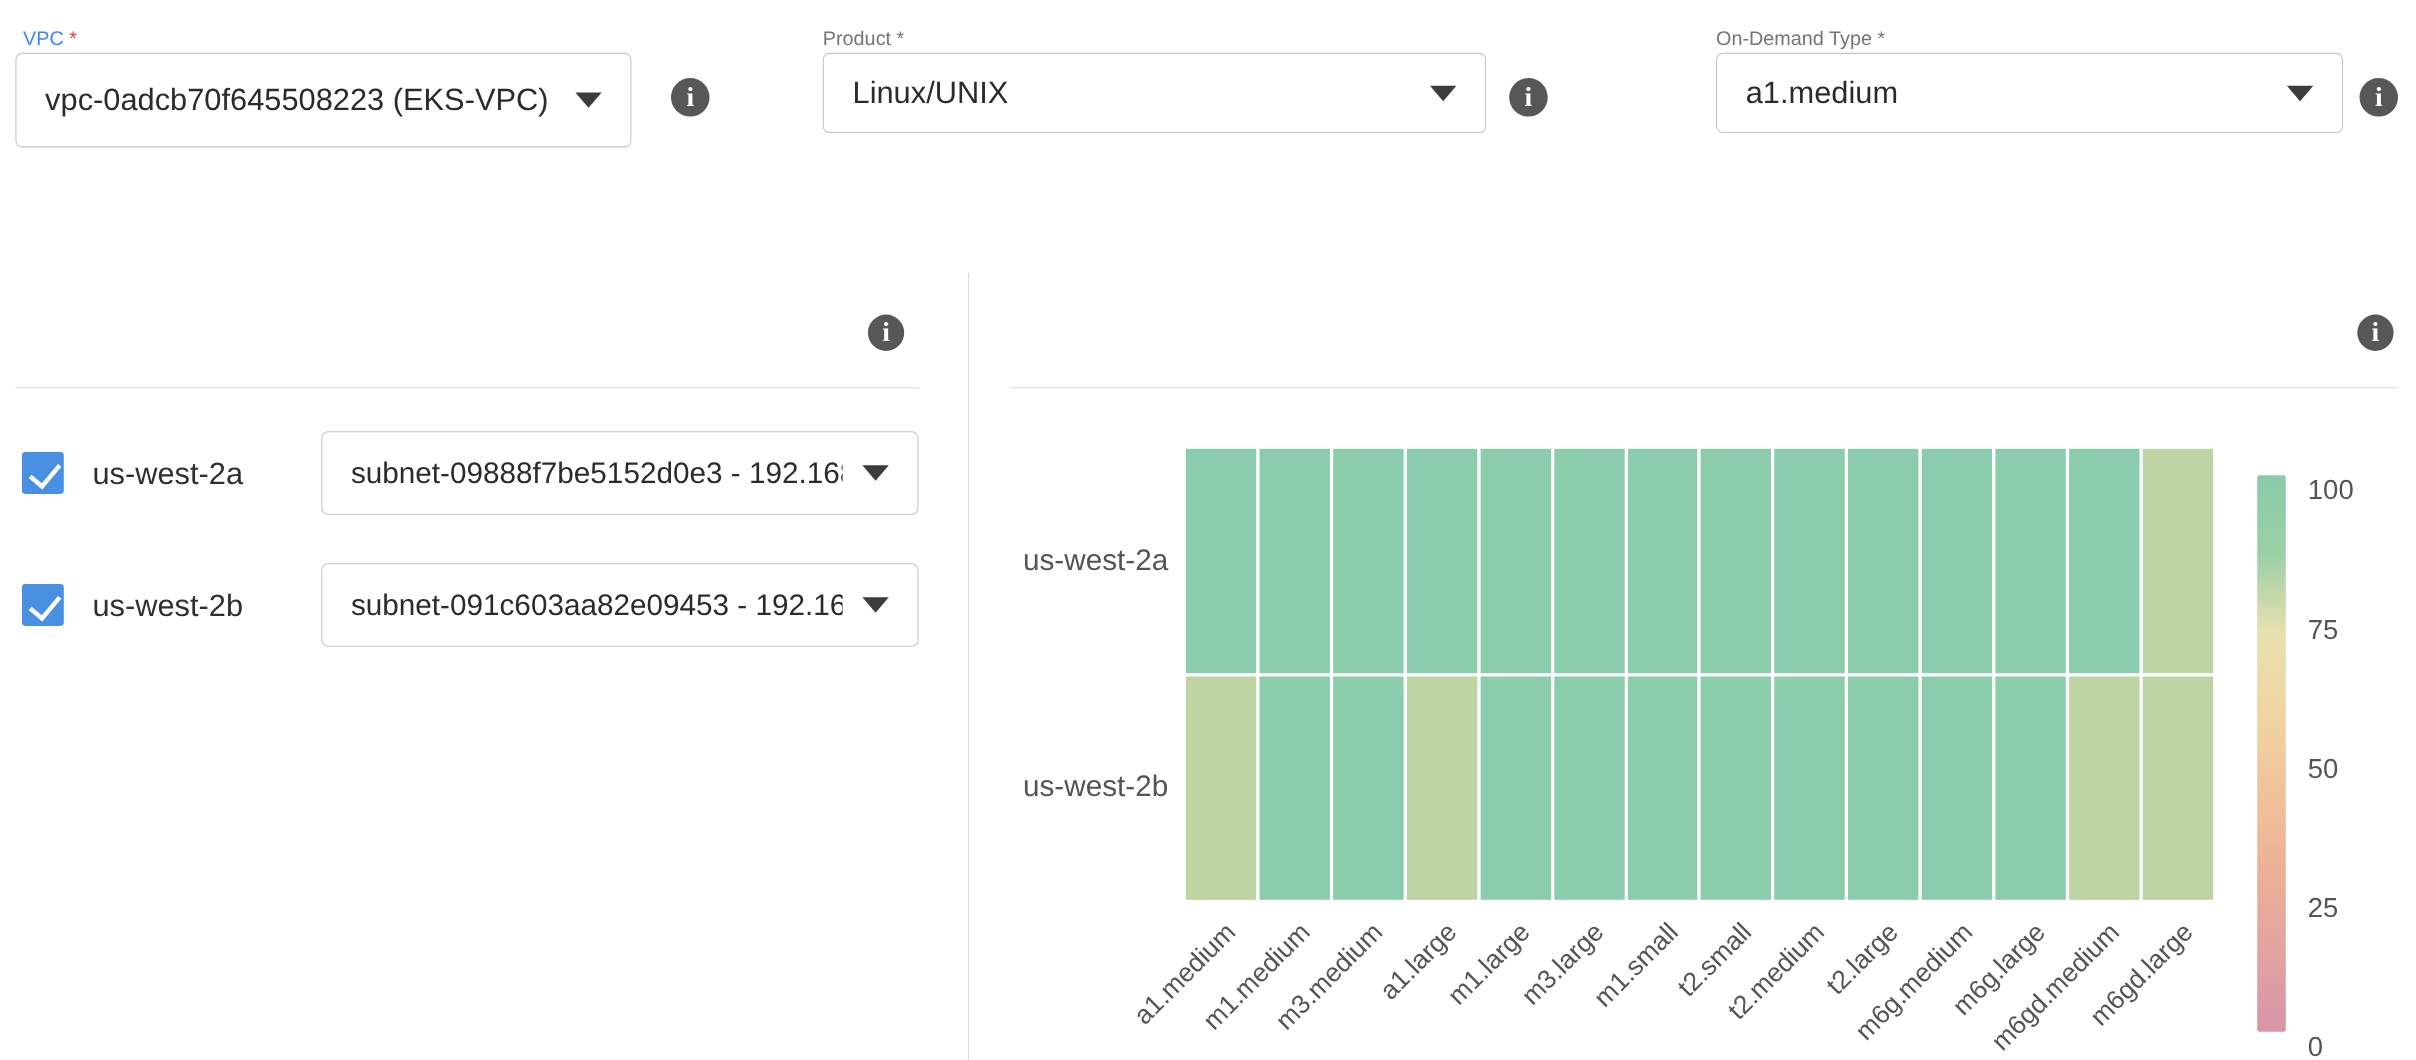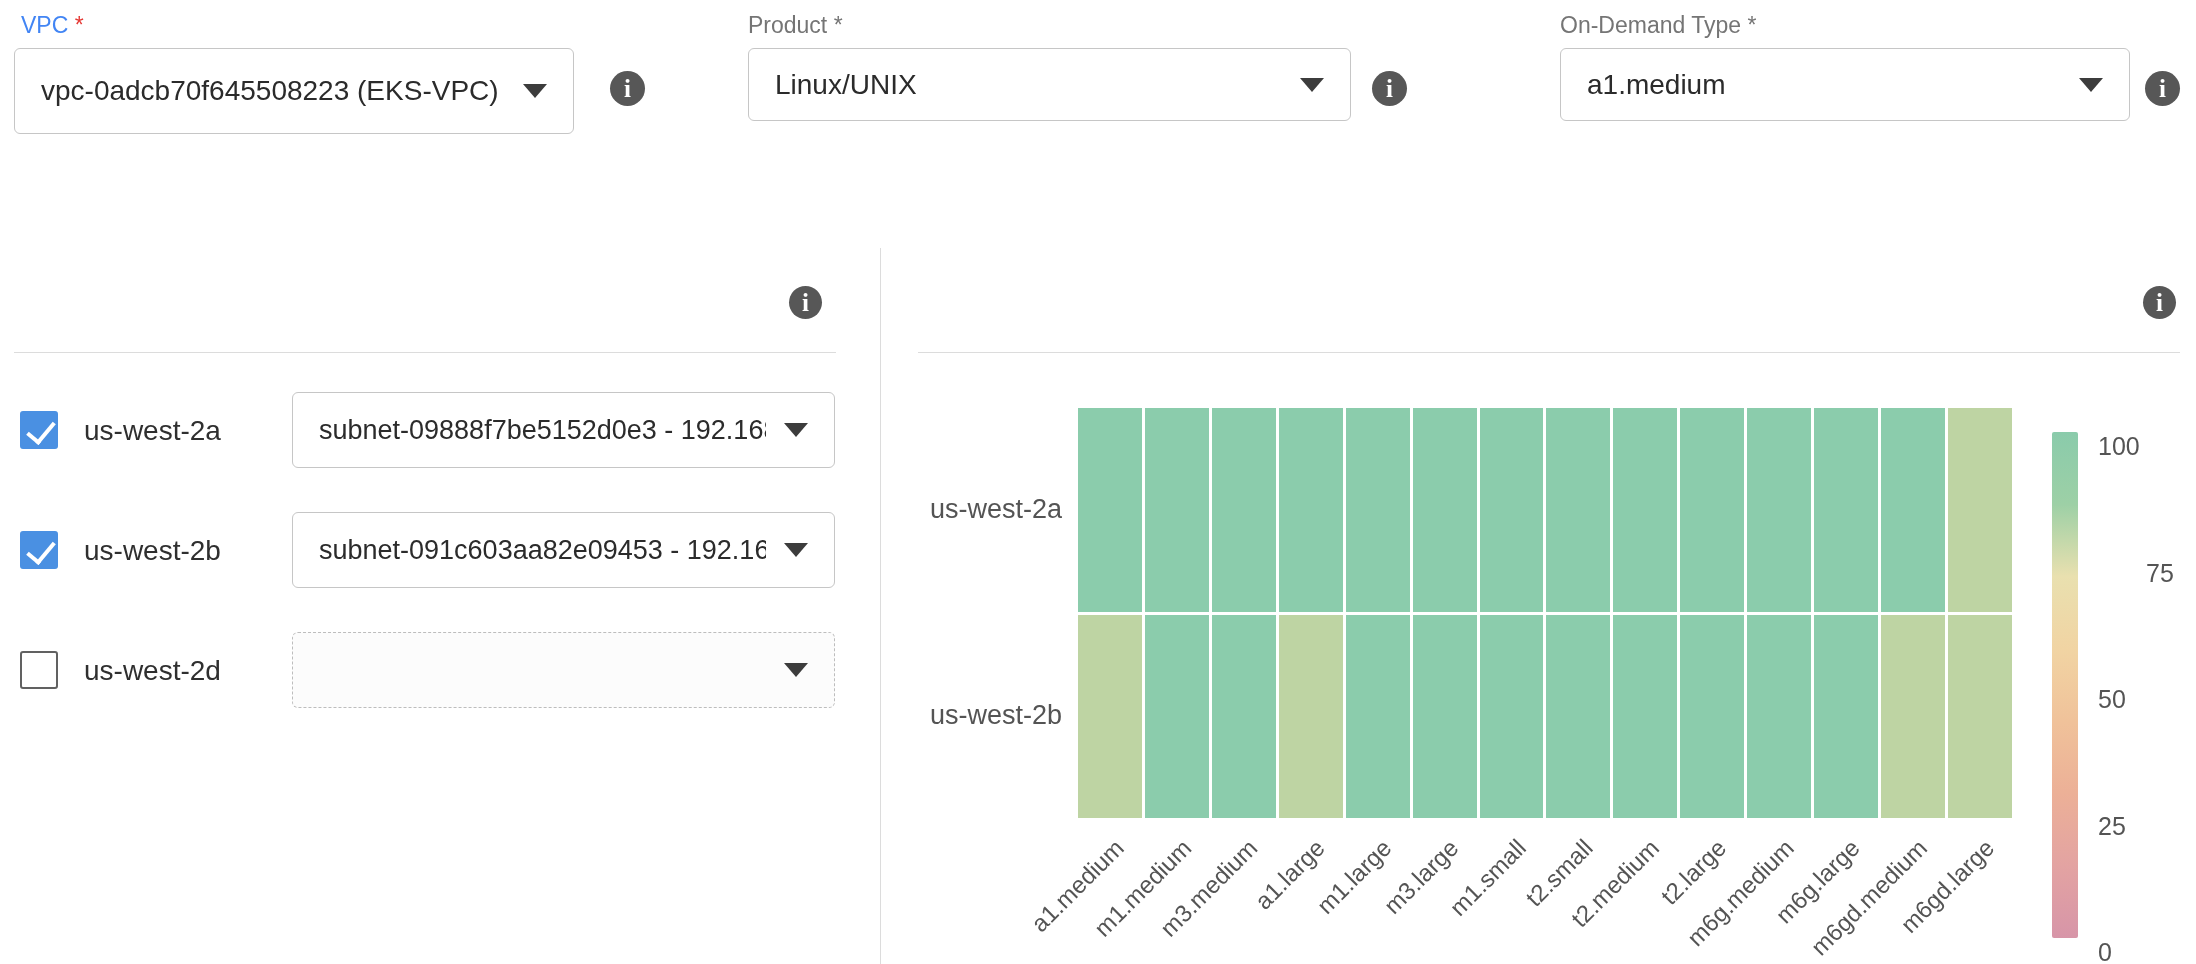--- a/index.html
+++ b/index.html
@@ -1,21 +1,21 @@
 <!DOCTYPE html>
 <html><head>
 <meta charset="utf-8">
 <style>
   * { box-sizing: border-box; margin: 0; padding: 0; }
   html, body { background: #fff; }
   body { font-family: "Liberation Sans", sans-serif; }
   .page { position: relative; width: 2196px; height: 964px; background: #fff; overflow: hidden; }
 
   
-  .field-label { position: absolute; font-size: 23px; color: #757575; white-space: nowrap; }
+  .field-label { position: absolute; font-size: 18px; color: #757575; white-space: nowrap; margin-top: 13px; }
   .field-label.active { color: #4285f4; }
   .field-label .req { color: #757575; }
   .field-label.active .req { color: #e53935; }
 
   .dropdown { position: absolute; display: flex; align-items: center; border: 1px solid #c6c6c6;
               border-radius: 6px; background: #fff; padding: 0 26px; font-size: 28px; color: #2b2b2b;
               cursor: pointer; }
   .dd-text { flex: 1; white-space: nowrap; overflow: hidden; }
   .caret { width: 0; height: 0; border-left: 12px solid transparent; border-right: 12px solid transparent;
            border-top: 14px solid #3c3c3c; margin-left: 18px; flex: none; }
@@ -105,28 +105,20 @@
         </div>
       </div>
       <div class="az-row">
         <span class="checkbox checked"></span>
         <span class="az-label">us-west-2b</span>
         <div class="dropdown subnet-dd">
           <span class="dd-text">subnet-091c603aa82e09453 - 192.168…</span>
           <span class="caret"></span>
         </div>
       </div>
-      <div class="az-row">
-        <span class="checkbox"></span>
-        <span class="az-label">us-west-2d</span>
-        <div class="dropdown subnet-dd empty">
-          <span class="dd-text"></span>
-          <span class="caret"></span>
-        </div>
-      </div>
     </div>
 
   <div class="info-icon" style="left:2143px;top:286px;width:33px;height:33px;"></div>
   <div class="hdivider" style="left:918px;top:352px;width:1262px;"></div>
 
   <div class="heatmap-grid" style="grid-template-columns: repeat(14, 1fr); grid-template-rows: repeat(2, 1fr);">
       <div class="hm-cell" style="background: rgb(139, 204, 172);"></div>
       <div class="hm-cell" style="background: rgb(139, 204, 172);"></div>
       <div class="hm-cell" style="background: rgb(139, 204, 172);"></div>
       <div class="hm-cell" style="background: rgb(139, 204, 172);"></div>
@@ -196,21 +188,21 @@
       <div class="x-label-anchor" style="left: 835.107px;">
         <span class="x-label">m6gd.medium</span>
       </div>
       <div class="x-label-anchor" style="left: 902.036px;">
         <span class="x-label">m6gd.large</span>
       </div>
     </div>
   <div class="colorbar" style="background: linear-gradient(rgb(138, 203, 171), rgb(157, 208, 166), rgb(233, 224, 175), rgb(241, 212, 163), rgb(240, 194, 154), rgb(236, 176, 151), rgb(227, 163, 162), rgb(215, 149, 168));"></div>
   <div class="cb-ticks">
       <div class="cb-tick" style="top: 420px;">100</div>
-      <div class="cb-tick" style="top: 546.5px; margin-left: 48px;">75</div>
+      <div class="cb-tick" style="top: 546.5px;">75</div>
       <div class="cb-tick" style="top: 673px;">50</div>
       <div class="cb-tick" style="top: 799.5px;">25</div>
       <div class="cb-tick" style="top: 926px;">0</div>
     </div>
 
 <div class="y-label" style="top: 493.75px;">us-west-2a</div>
     <div class="y-label" style="top: 700.25px;">us-west-2b</div>
   </div>
 
 </body></html>

